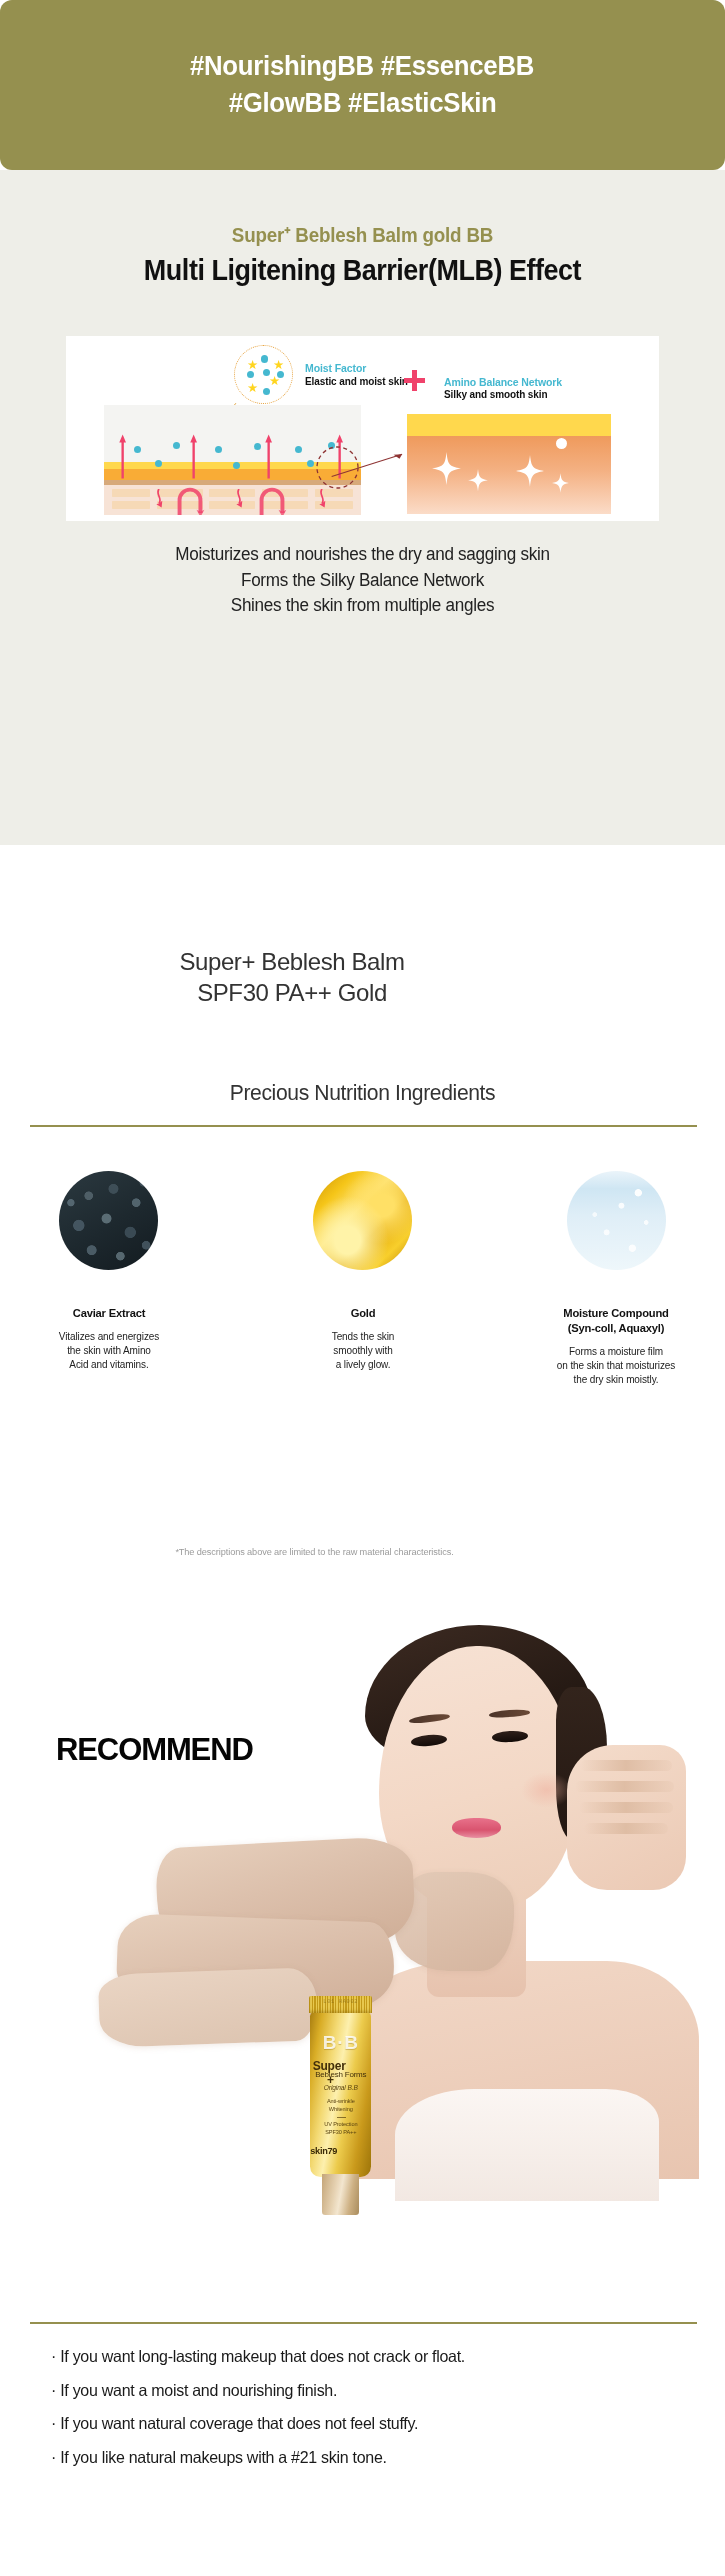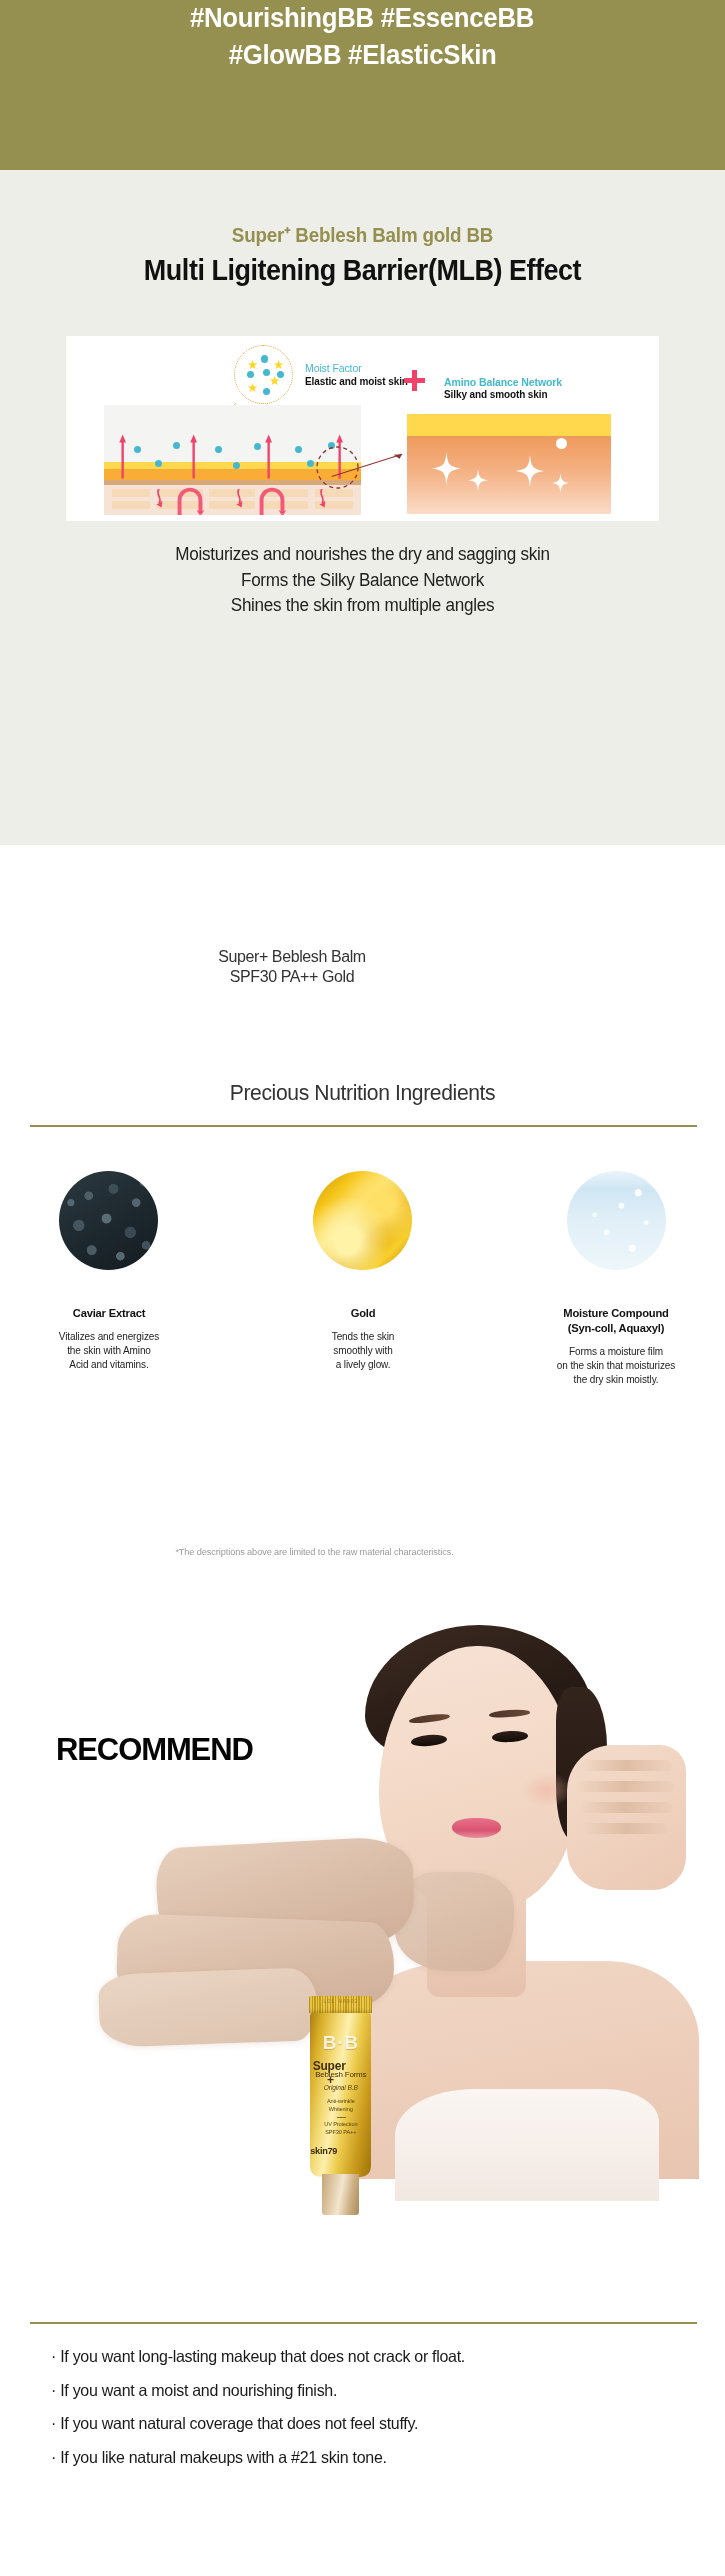--- a/index.html
+++ b/index.html
@@ -8,21 +8,21 @@
     width:725px; height:2576px; position:relative; overflow:hidden;
     font-family:"Liberation Sans", sans-serif;
     -webkit-font-smoothing:antialiased;
   }
   .page { width:725px; height:2576px; position:relative; background:#ffffff; }
 
   
   .hashtag-banner{
     position:absolute; left:0; top:0; width:725px; height:170px;
     background:#95904f; display:flex; flex-direction:column;
-    align-items:center; 
+    align-items:center; justify-content:center;border-radius:12px;
   }
   .hashtag-line{
     color:#ffffff; font-size:28px; font-weight:700; line-height:1.32;
     letter-spacing:-0.3px; text-align:center;
     font-family:"Liberation Sans Narrow","Liberation Sans",sans-serif;
     transform:scaleX(0.92); transform-origin:center;
   }
 
   
   .mlb-section{
@@ -57,21 +57,21 @@
   .bub-dot{ position:absolute; width:7.3px; height:7.3px; border-radius:50%; background:#45b8d0; }
   .star-g{ position:absolute; color:#ffd51f; font-size:12.5px; line-height:12.5px; }
 
   .leader-line{
     position:absolute; left:124px; top:66px; width:49px; height:61px;
     overflow:visible;
   }
 
   .lbl-moist-title{
     position:absolute; left:239px; top:26px;
-    color:#45b8d0; font-size:10.5px; font-weight:400; letter-spacing:-0.1px;
+    color:#45b8d0; font-size:10.5px; font-weight:700; letter-spacing:-0.1px;
     font-family:"Liberation Sans Narrow","Liberation Sans",sans-serif;
   }
   .lbl-moist-sub{
     position:absolute; left:239px; top:40px;
     color:#111; font-size:10px; font-weight:700; letter-spacing:-0.1px;
     font-family:"Liberation Sans Narrow","Liberation Sans",sans-serif;
   }
   .plus-sign{
     position:absolute; left:338px; top:34px; width:21px; height:21px;
   }
@@ -133,21 +133,21 @@
     transform:scaleX(0.95);
   }
 
   
   .ingredients-section{
     position:absolute; left:0; top:845px; width:725px; height:817px;
     background:#ffffff;
   }
   .prod-title{
     position:absolute; left:0; top:102px; width:584px; text-align:center;
-    color:#333333; font-size:16px; line-height:1.28; letter-spacing:-0.4px;
+    color:#333333; font-size:24px; line-height:1.28; letter-spacing:-0.4px;
     font-weight:400;
   }
   .prod-sub{
     position:absolute; left:0; top:235px; width:725px; text-align:center;
     color:#333333; font-size:22px; letter-spacing:-0.4px; font-weight:400;
     font-family:"Liberation Sans Narrow","Liberation Sans",sans-serif;
     transform:scaleX(0.96);
   }
   .gold-rule{
     position:absolute; left:30px; width:667px; height:2px;

